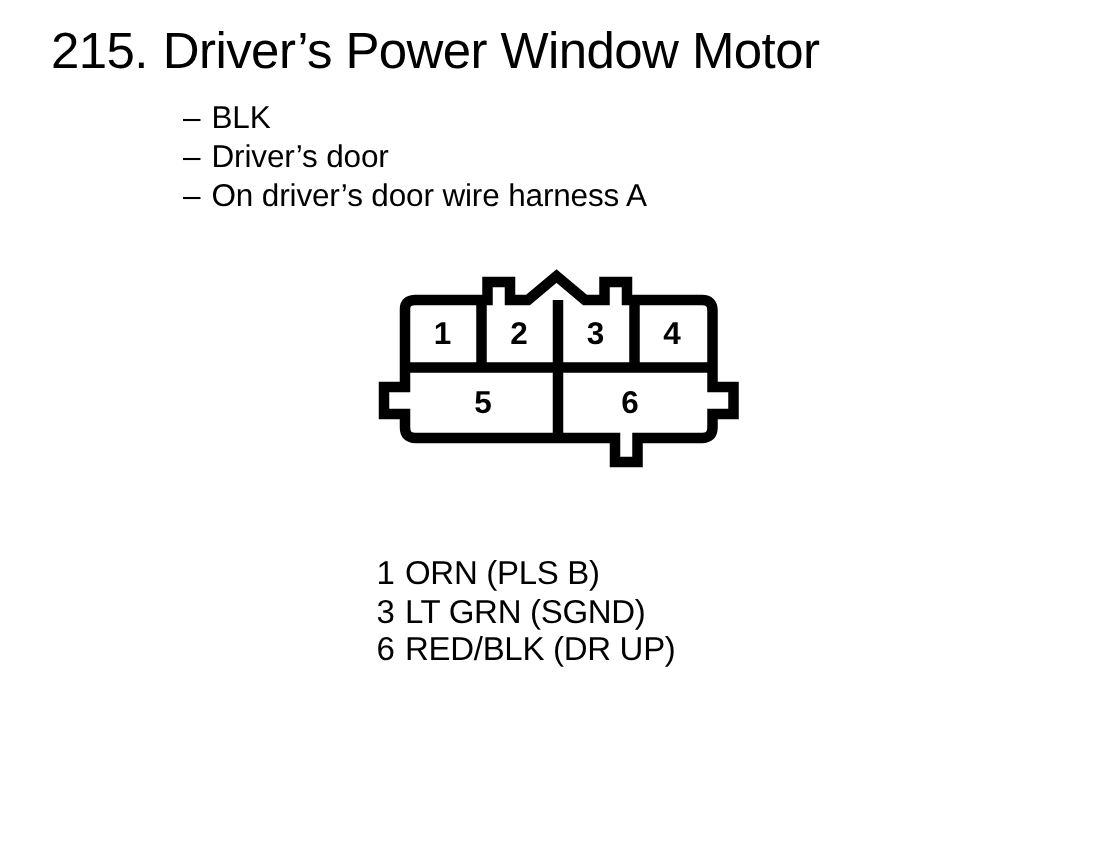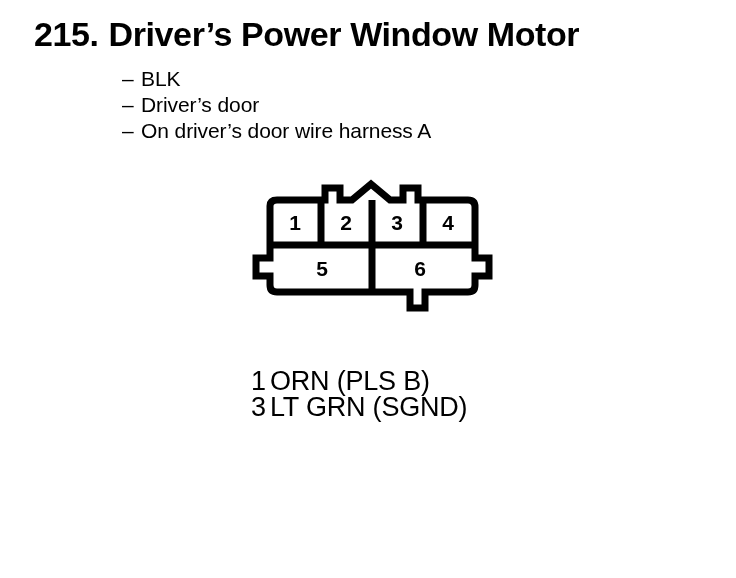--- a/index.html
+++ b/index.html
@@ -17,21 +17,21 @@
     color: #000000;
     -webkit-font-smoothing: none;
   }
 
   
   #page-title {
     position: absolute;
     left: 34px;
     top: 13px;
     font-size: 34px;
-    font-weight: bold;
+    font-weight: normal;
     letter-spacing: -0.4px;
     white-space: nowrap;
     line-height: 42px;
   }
   #page-title .num {
     margin-right: 10px;
   }
 
   
   #attribute-list {
@@ -69,21 +69,21 @@
     fill: #000000;
     text-anchor: middle;
     dominant-baseline: middle;
   }
 
   
   #pin-legend {
     position: absolute;
     left: 251px;
     top: 369px;
-    font-size: 27px;
+    font-size: 22px;
     line-height: 25.5px;
     letter-spacing: -0.2px;
   }
   #pin-legend .legend-row {
     white-space: nowrap;
     display: block;
   }
   #pin-legend .legend-pin {
     display: inline-block;
     width: 19px;
@@ -170,13 +170,16 @@
   </svg>
 </div>
 
 <div id="pin-legend">
   <span class="legend-row">
     <span class="legend-pin">1</span><span class="legend-desc">ORN (PLS B)</span>
   </span>
   <span class="legend-row">
     <span class="legend-pin">3</span><span class="legend-desc">LT GRN (SGND)</span>
   </span>
+  <span class="legend-row">
+    <span class="legend-pin">6</span><span class="legend-desc">RED/BLK (DR UP)</span>
+  </span>
 </div>
 
 </body></html>

